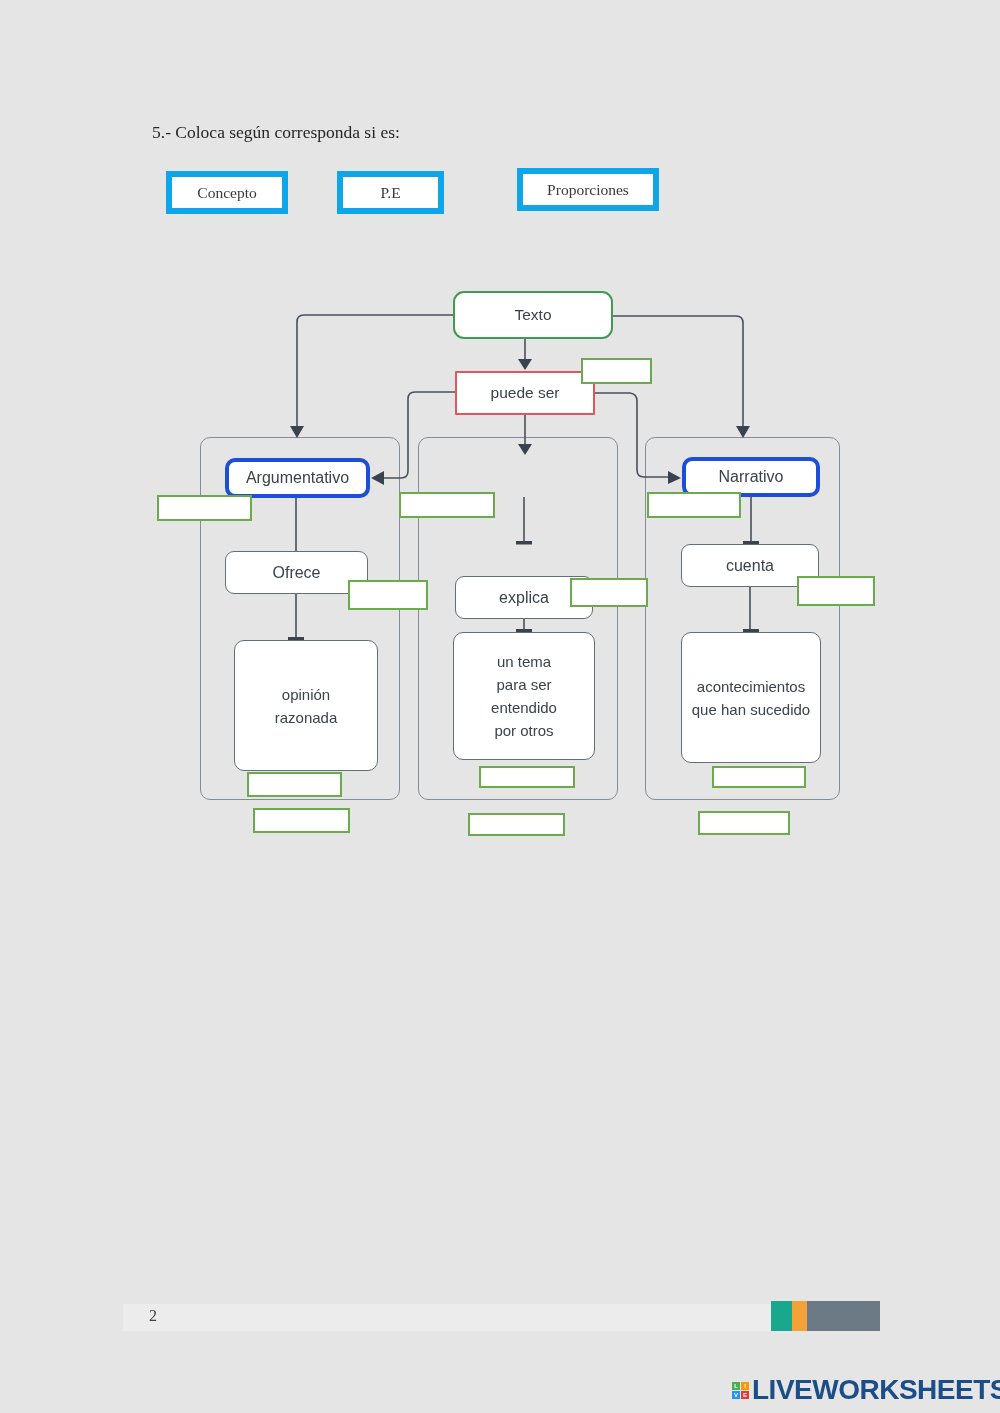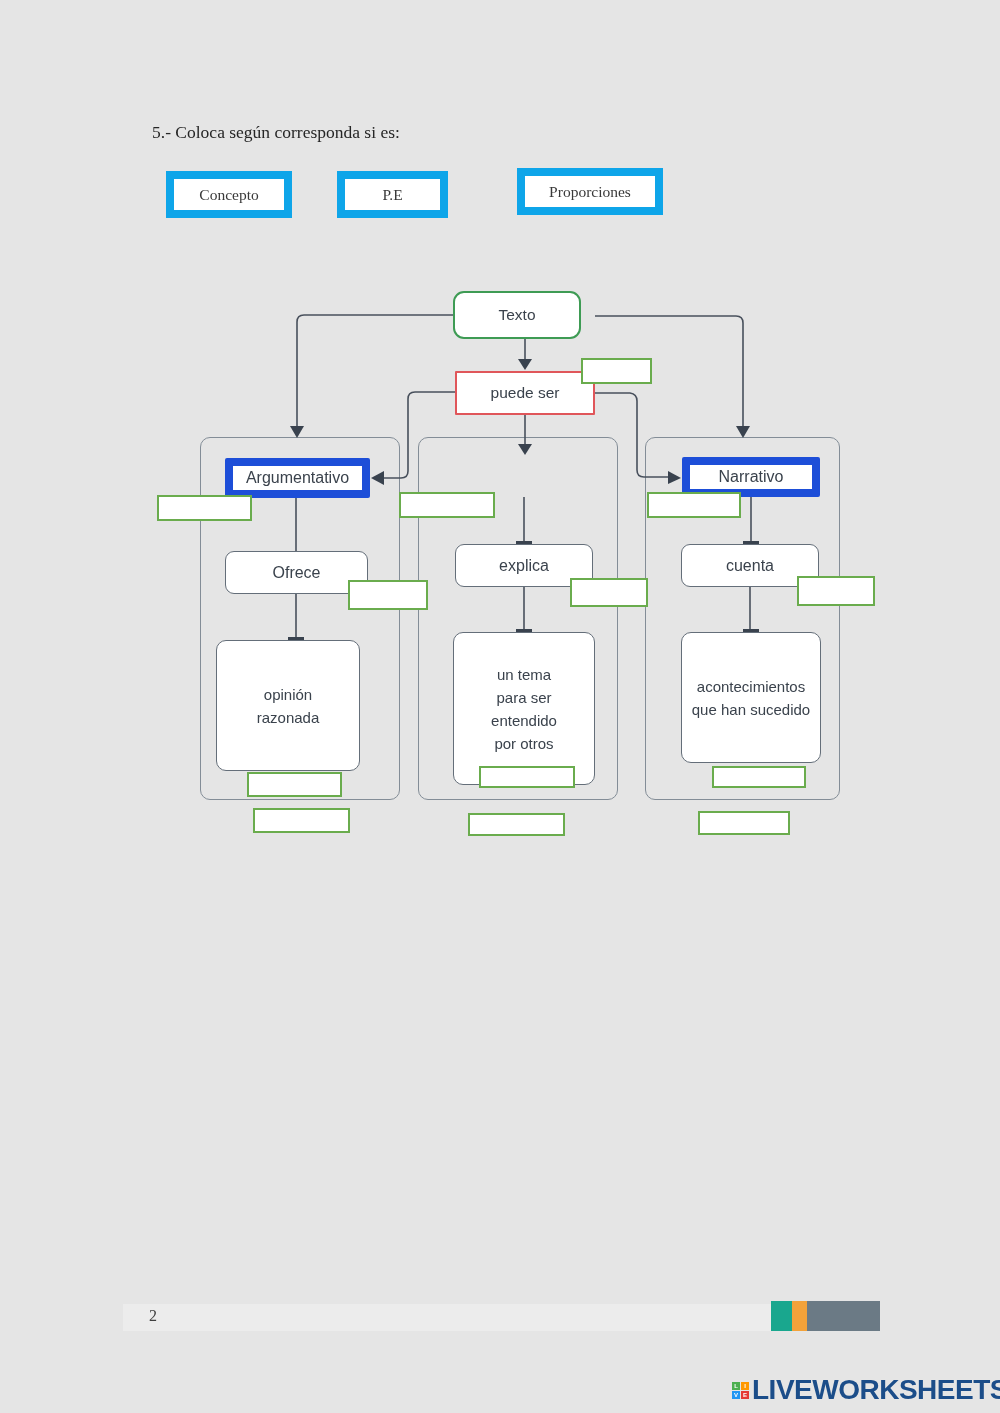--- a/index.html
+++ b/index.html
@@ -1,33 +1,33 @@
 <!DOCTYPE html>
 <html><head>
 <meta charset="utf-8">
 <style>
   html,body{margin:0;padding:0;background:#ffffff;}
   .page{position:relative;width:1000px;height:1413px;background:#e5e5e5;overflow:hidden;
         font-family:"Liberation Sans",sans-serif;}
   
   .exercise-title{position:absolute;left:152px;top:122px;font-family:"Liberation Serif",serif;
         font-size:17.5px;color:#262626;}
-  .option-box{position:absolute;height:31px;border:8px solid #0ea5e9;background:#fff;
+  .option-box{position:absolute;height:31px;border:6px solid #0ea5e9;background:#fff;
         display:flex;align-items:center;justify-content:center;
         font-family:"Liberation Serif",serif;font-size:15.5px;color:#3a3a3a;}
   
   .group-box{position:absolute;top:437px;height:361px;border:1.6px solid #838d97;border-radius:10px;background:transparent;}
   
   .wires{position:absolute;left:0;top:0;z-index:2;}
   
   .node{position:absolute;background:#fff;display:flex;align-items:center;justify-content:center;
         text-align:center;color:#3a424c;z-index:3;box-sizing:border-box;}
   .node-root{border:2px solid #3e9b54;border-radius:11px;font-size:15.5px;}
   .node-relation{border:2px solid #e0565a;border-radius:1px;font-size:15.5px;}
-  .node-type{border:8px solid #1d4ed8;border-radius:2px;font-size:16px;}
+  .node-type{border:4px solid #1d4ed8;border-radius:10px;font-size:16px;}
   .node-plain{border:1.5px solid #646e79;border-radius:9px;font-size:16px;}
   .node-detail{border:1.5px solid #646e79;border-radius:10px;font-size:15px;line-height:23px;}
   
   .answer-box{position:absolute;border:2px solid #6aac4d;background:#fff;z-index:4;box-sizing:border-box;}
   
   .footer-strip{position:absolute;left:123px;top:1304px;width:757px;height:27px;background:#ececec;}
   .footer-page-number{position:absolute;left:26px;top:3px;font-family:"Liberation Serif",serif;
         font-size:16px;color:#3f3f3f;}
   .footer-block{position:absolute;top:1301px;height:30px;}
   
@@ -80,32 +80,32 @@
       <polygon points="384,471 384,485 371,478"></polygon>
       <polygon points="668,471 668,484 681,478"></polygon>
       <rect x="516" y="541" width="16" height="3.5"></rect>
       <rect x="743" y="541" width="16" height="3.5"></rect>
       <rect x="288" y="637" width="16" height="3.5"></rect>
       <rect x="516" y="629" width="16" height="3.5"></rect>
       <rect x="743" y="629" width="16" height="3.5"></rect>
     </g>
   </svg>
 
-  <div class="node node-root" style="left:453px;top:291px;width:128px;height:48px;">Texto</div>
+  <div class="node node-root" style="left:453px;top:291px;width:160px;height:48px;">Texto</div>
   <div class="node node-relation" style="left:455px;top:371px;width:140px;height:44px;">puede ser</div>
 
   <div class="node node-type" style="left:225px;top:458px;width:145px;height:40px;">Argumentativo</div>
   <div class="node node-type" style="left:682px;top:457px;width:138px;height:40px;">Narrativo</div>
 
   <div class="node node-plain" style="left:225px;top:551px;width:143px;height:43px;">Ofrece</div>
-  <div class="node node-plain" style="left:455px;top:544px;width:138px;height:43px;">explica</div>
+  <div class="node node-plain" style="left:455px;top:576px;width:138px;height:43px;">explica</div>
   <div class="node node-plain" style="left:681px;top:544px;width:138px;height:43px;">cuenta</div>
 
-  <div class="node node-detail" style="left:216px;top:640px;width:144px;height:131px;padding:0 24px;">opinión razonada</div>
-  <div class="node node-detail" style="left:453px;top:632px;width:142px;height:153px;padding:0 26px;">un tema para ser entendido por otros</div>
+  <div class="node node-detail" style="left:234px;top:640px;width:144px;height:131px;padding:0 24px;">opinión razonada</div>
+  <div class="node node-detail" style="left:453px;top:632px;width:142px;height:128px;padding:0 26px;">un tema para ser entendido por otros</div>
   <div class="node node-detail" style="left:681px;top:632px;width:140px;height:131px;padding:0 8px;">acontecimientos que han sucedido</div>
 
   <div class="answer-box" style="left:581px;top:358px;width:71px;height:26px;"></div>
   <div class="answer-box" style="left:157px;top:495px;width:95px;height:26px;"></div>
   <div class="answer-box" style="left:399px;top:492px;width:96px;height:26px;"></div>
   <div class="answer-box" style="left:647px;top:492px;width:94px;height:26px;"></div>
   <div class="answer-box" style="left:348px;top:580px;width:80px;height:30px;"></div>
   <div class="answer-box" style="left:570px;top:578px;width:78px;height:29px;"></div>
   <div class="answer-box" style="left:797px;top:576px;width:78px;height:30px;"></div>
   <div class="answer-box" style="left:247px;top:772px;width:95px;height:25px;"></div>

